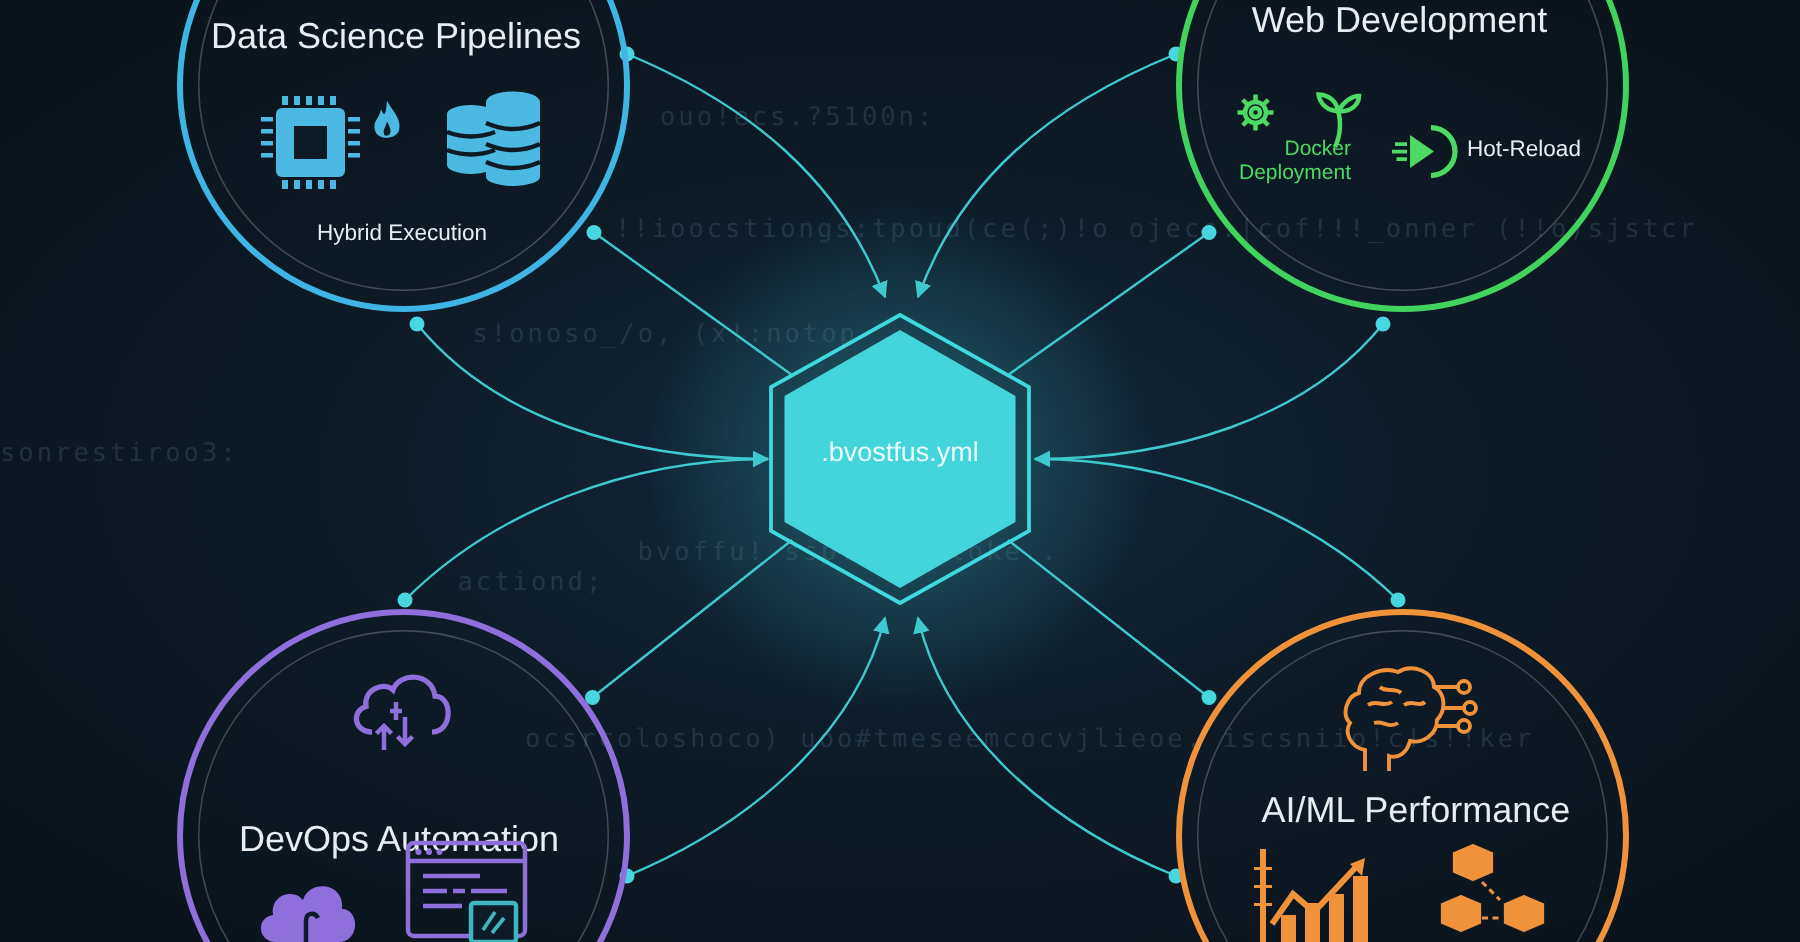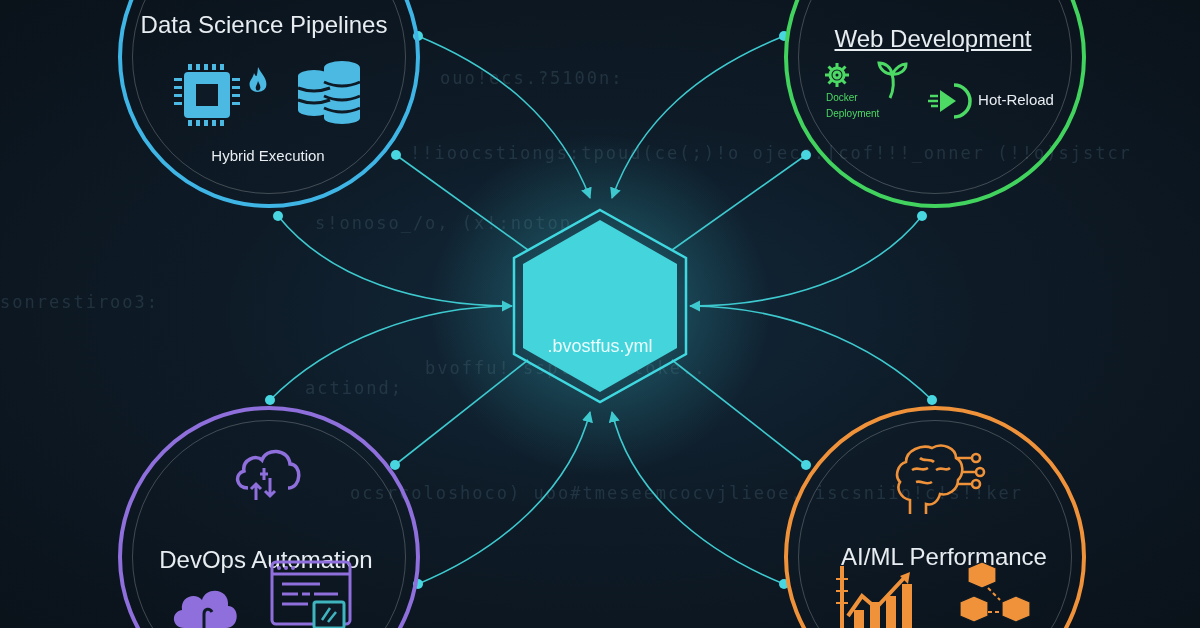--- a/index.html
+++ b/index.html
@@ -5,22 +5,22 @@
   html,body{margin:0;padding:0;}
   body{width:1200px;height:628px;overflow:hidden;background:#0d1620;font-family:"Liberation Sans",sans-serif;}
   .stage{position:relative;width:1200px;height:628px;overflow:hidden;
     background:radial-gradient(ellipse at 50% 50%, #12283a 0%, #0e1b27 45%, #0a121a 100%);}
   .bgcode{position:absolute;font-family:"DejaVu Sans Mono",monospace;color:#3a5261;opacity:.45;font-size:17px;letter-spacing:2px;white-space:nowrap;}
   svg.lines{position:absolute;left:0;top:0;}
   .node{position:absolute;border-radius:50%;box-sizing:border-box;}
   .node .inner{position:absolute;inset:10px;border-radius:50%;border:1px solid rgba(255,255,255,.22);}
   .title{position:absolute;color:#e8edf1;font-size:24px;white-space:nowrap;transform:translateX(-50%);}
   .sub{position:absolute;color:#e8edf1;font-size:15px;white-space:nowrap;transform:translateX(-50%);}
-  .green-label{position:absolute;color:#4cd964;font-size:10px;line-height:16px;}
-  .hub-label{position:absolute;left:600px;top:302px;transform:translate(-50%,-50%);color:#eaffff;font-size:18px;white-space:nowrap;margin-top:44px;}
+  .green-label{position:absolute;color:#4cd964;font-size:14px;line-height:16px;text-align:right;}
+  .hub-label{position:absolute;left:600px;top:302px;transform:translate(-50%,-50%);color:#eaffff;font-size:18px;white-space:nowrap;}
   .icon{position:absolute;}
 </style>
 </head>
 <body>
 
 <div class="stage">
 
   <div class="bgcode" style="left:440px;top:68px;">ouo!ecs.?5100n:</div>
   <div class="bgcode" style="left:410px;top:143px;">!!ioocstiongs:tpoud(ce(;)!o ojecs:|cof!!!_onner (!!o)sjstcr</div>
   <div class="bgcode" style="left:315px;top:213px;">s!onoso_/o, (x!:notop</div>
@@ -127,21 +127,21 @@
       <path d="M28,22 Q46,30 64,22"></path>
         <path d="M28,36 Q46,44 64,36"></path>
         <path d="M28,48 Q46,56 64,48"></path>
     </g>
   </svg>
   <div class="sub" style="left:268px;top:147px;text-align:center;">Hybrid Execution</div>
 
   <div class="node" style="left:784px;top:-94px;width:302px;height:302px;border:4px solid #42d35f;">
     <div class="inner"></div>
   </div>
-  <div class="title" style="left:933px;top:25px;text-decoration:underline;">Web Development</div>
+  <div class="title" style="left:933px;top:0;">Web Development</div>
   <svg class="icon" style="left:824px;top:62px;" width="26" height="26" viewBox="0 0 26 26">
     <g fill="none" stroke="#4cd964" stroke-width="3">
       <circle cx="13" cy="13" r="7"></circle>
         <circle cx="13" cy="13" r="3"></circle>
       <path d="M13,1v4M13,21v4M1,13h4M21,13h4M4.5,4.5l3,3M18.5,18.5l3,3M4.5,21.5l3-3M18.5,7.5l3-3"></path>
     </g>
   </svg>
   <svg class="icon" style="left:876px;top:60px;" width="32" height="40" viewBox="0 0 32 40">
     <g fill="none" stroke="#4cd964" stroke-width="3">
       <path d="M14,38 C18,30 18,20 16,14"></path>
@@ -201,21 +201,21 @@
   <svg class="icon" style="left:892px;top:440px;" width="94" height="76" viewBox="0 0 94 76">
     <g fill="none" stroke="#f0923a" stroke-width="2.6">
       <path d="M18,74 V60 C8,58 4,48 8,42 C2,36 6,24 14,22 C14,10 30,4 40,8 C50,2 64,8 64,18 C72,22 72,34 66,40 C66,50 56,56 48,54 C46,62 40,66 34,64 V74"></path>
       <path d="M20,30 C26,26 30,32 36,28 M28,18 C32,22 38,18 42,22 M44,30 C50,26 54,32 58,28 M24,42 C30,40 34,46 40,42"></path>
       <path d="M64,18 H80 M70,32 H84 M66,44 H80"></path>
       <circle cx="84" cy="18" r="4"></circle>
         <circle cx="88" cy="32" r="4"></circle>
         <circle cx="84" cy="44" r="4"></circle>
     </g>
   </svg>
-  <div class="title" style="left:944px;top:527px;margin-top:16px;">AI/ML Performance</div>
+  <div class="title" style="left:944px;top:527px;">AI/ML Performance</div>
   <svg class="icon" style="left:830px;top:566px;" width="86" height="62" viewBox="0 0 86 62">
     <g fill="#f0923a">
       <rect x="10" y="0" width="4" height="62"></rect>
       <rect x="6" y="12" width="12" height="2"></rect>
         <rect x="6" y="24" width="12" height="2"></rect>
         <rect x="6" y="36" width="12" height="2"></rect>
       <rect x="24" y="44" width="10" height="18"></rect>
         <rect x="40" y="36" width="10" height="26"></rect>
         <rect x="56" y="30" width="10" height="32"></rect>
         <rect x="72" y="18" width="10" height="44"></rect>

